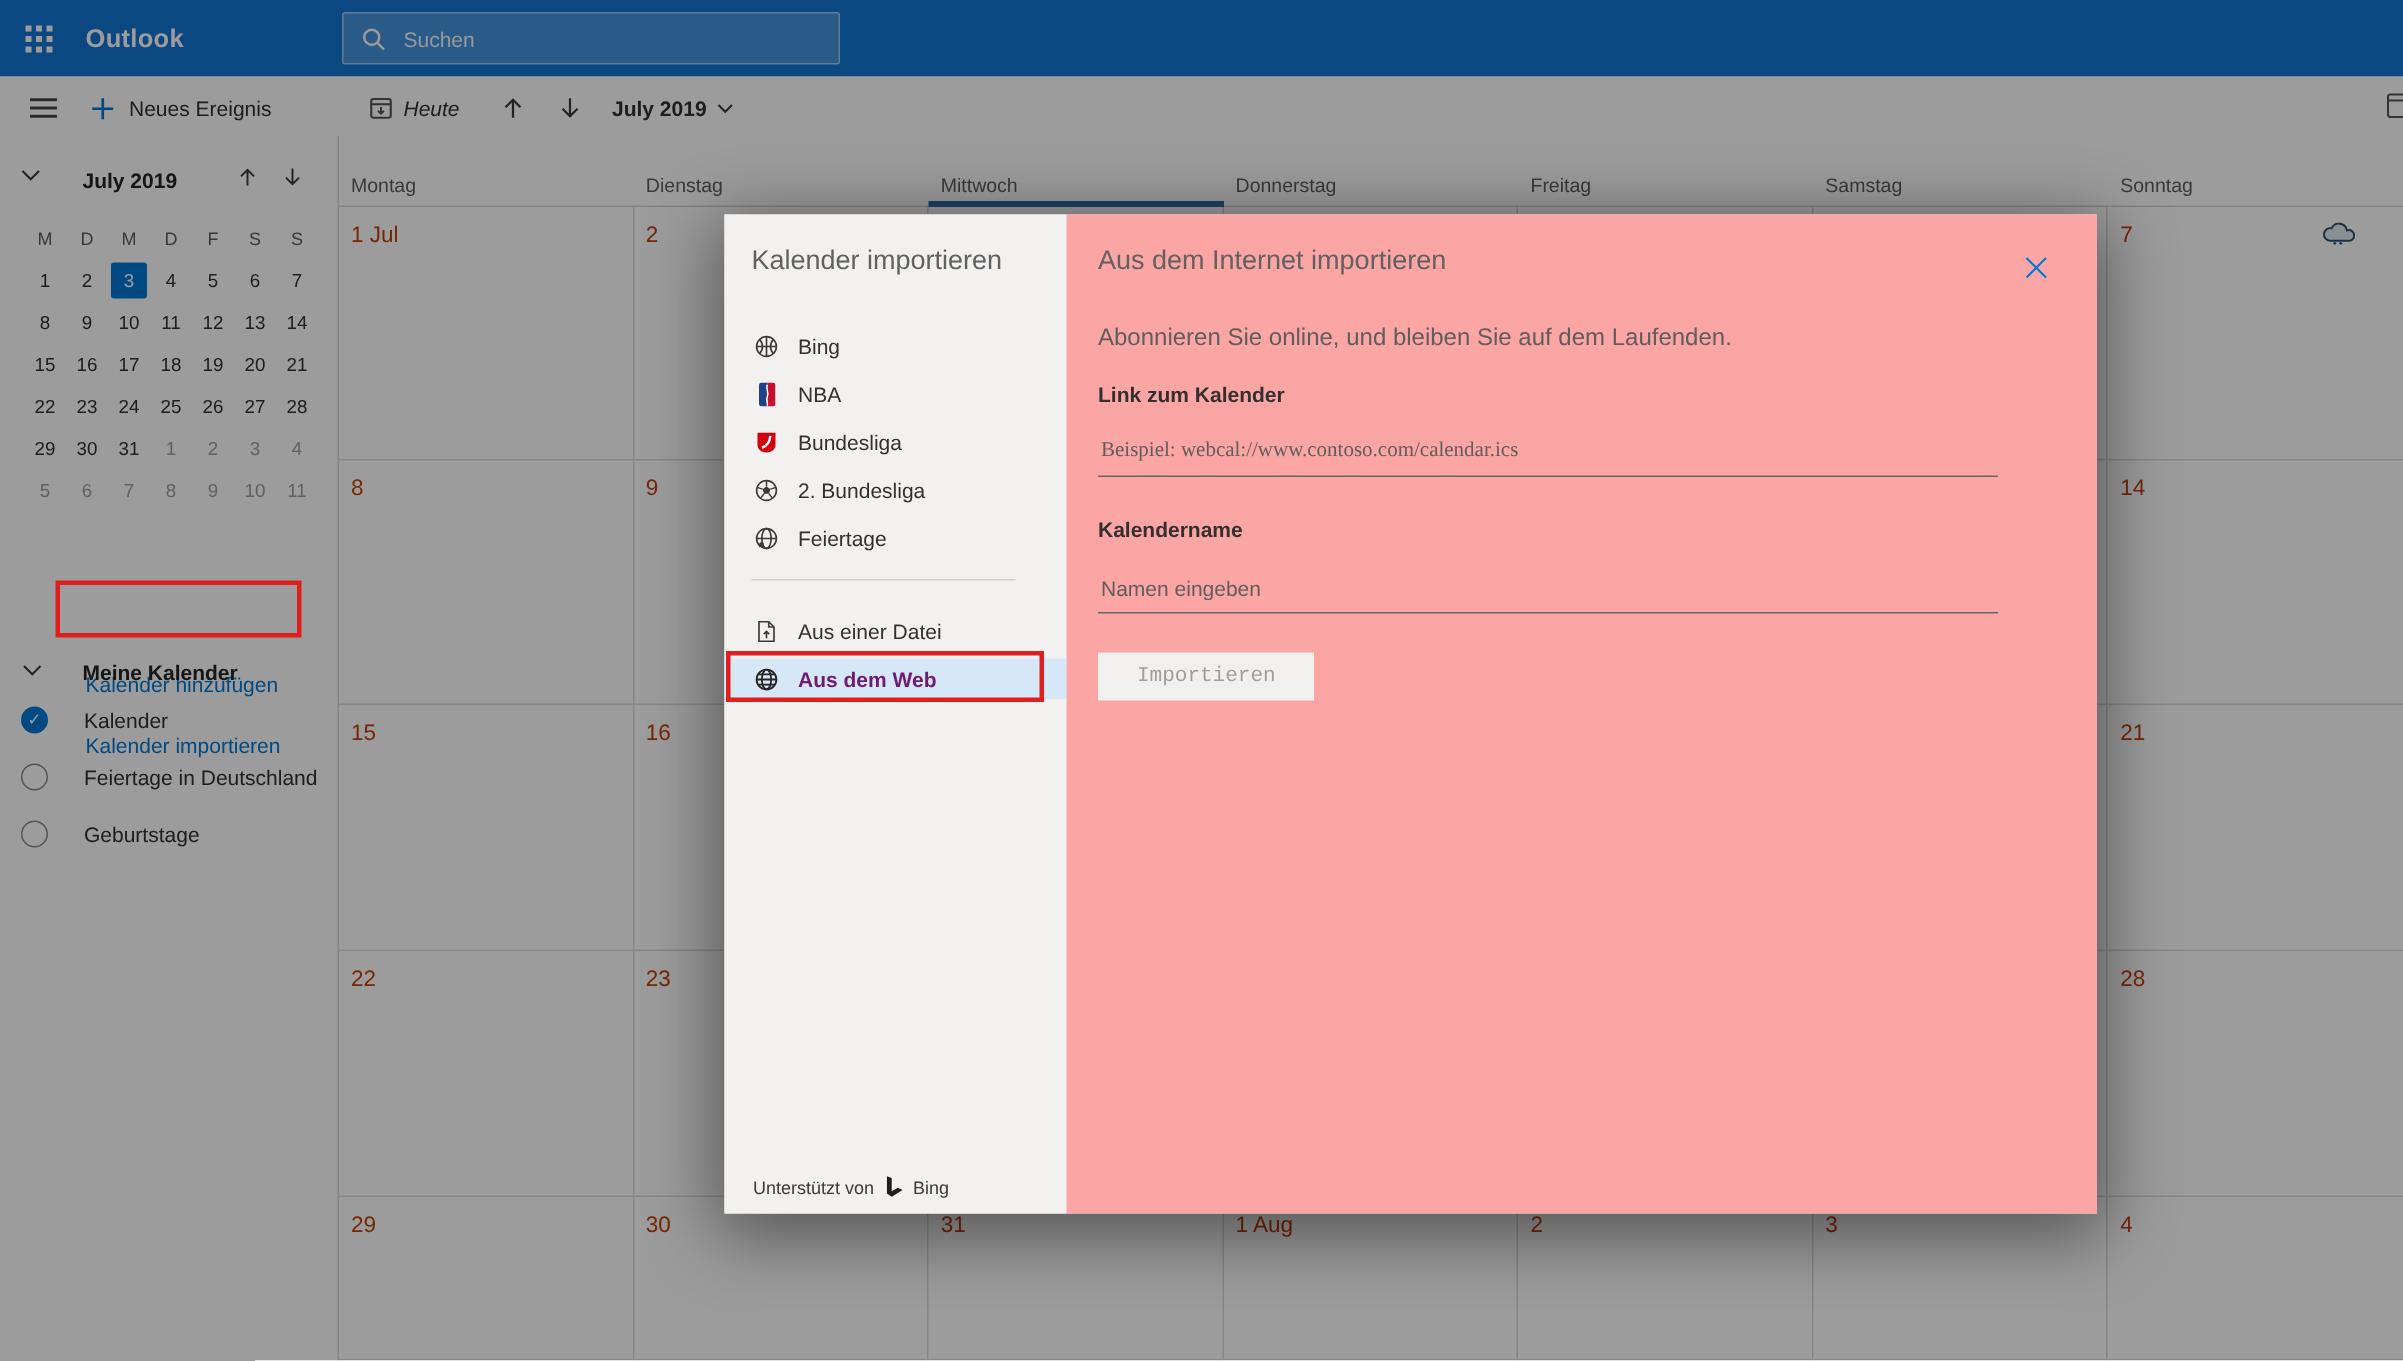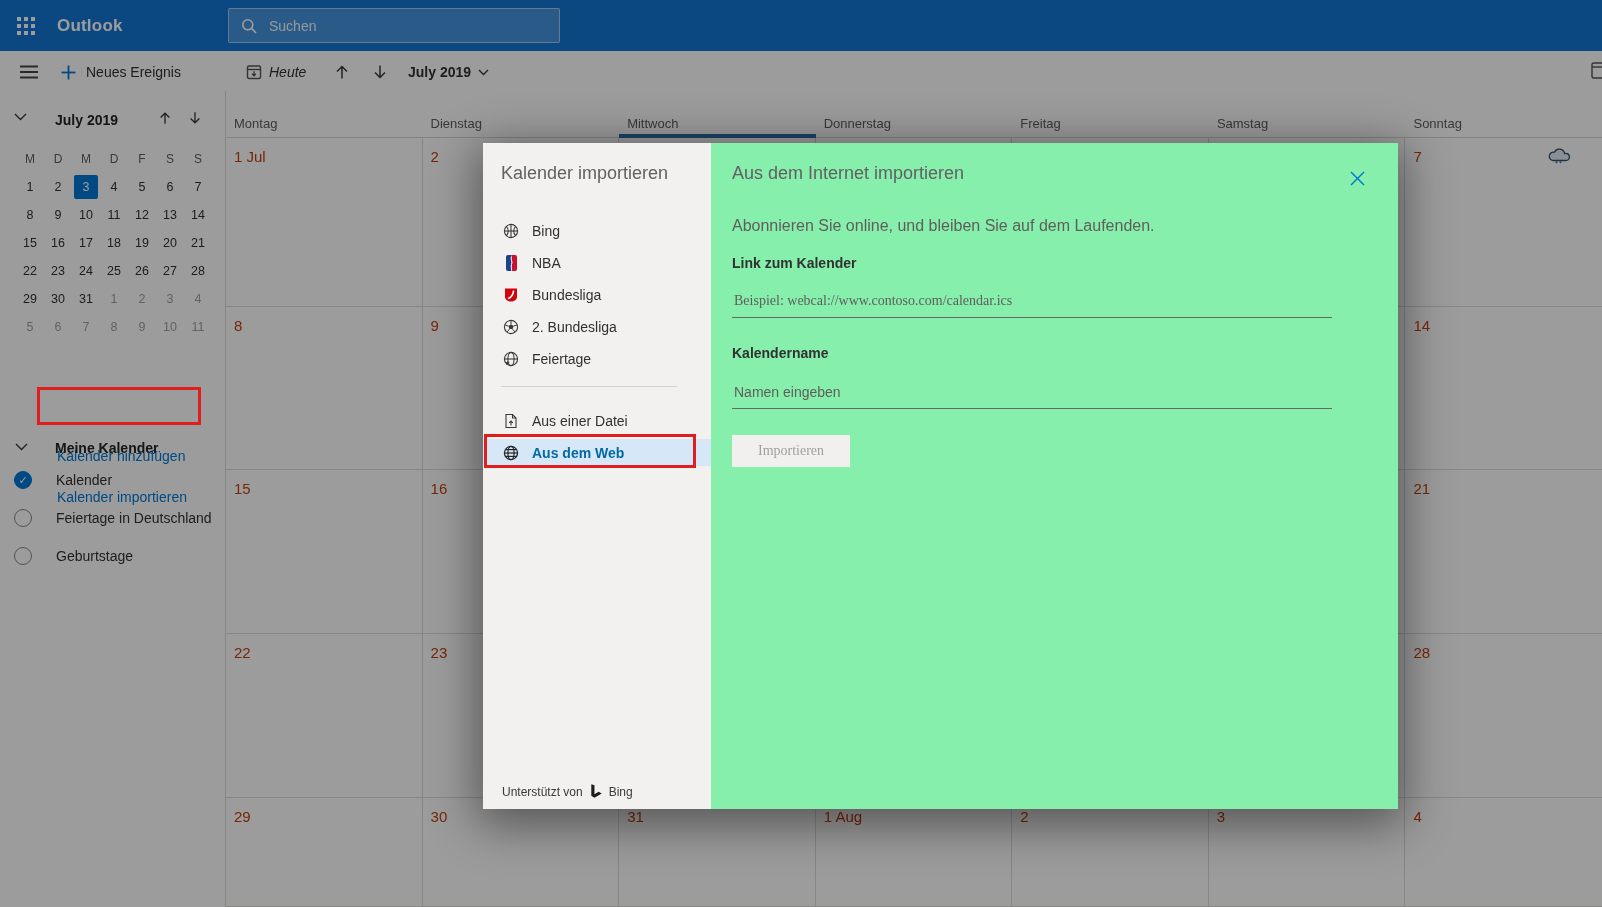--- a/index.html
+++ b/index.html
@@ -61,38 +61,38 @@
   .overlay{position:absolute;inset:0;background:rgba(0,0,0,.39);z-index:40;}
 
   
   .dialog{position:absolute;left:483px;top:143px;width:915px;height:666px;background:#fff;z-index:50;
           display:flex;box-shadow:0 10px 45px 6px rgba(0,0,0,.45);}
   .dnav{width:228px;background:#f2f1f0;position:relative;flex:none;}
   .dnav-title{position:absolute;left:18px;top:20px;font-size:18px;font-weight:300;color:#616161;}
   .dlist1{position:absolute;left:0;top:72px;width:100%;}
   .dlist2{position:absolute;left:0;top:262px;width:100%;}
   .ditem{height:32px;display:flex;align-items:center;gap:13px;padding-left:20px;font-size:14px;color:#323130;cursor:pointer;}
-  .ditem.selected{height:27px;background:#d6e7f8;font-weight:700;color:#0369a1;}
+  .ditem.selected{height:27px;background:#d6e7f8;font-weight:700;color:#701a75;}
   .ditem.selected{margin-top:2px;}
   .ddivider{position:absolute;left:18px;top:243px;width:176px;height:1px;background:#d2d0ce;}
   .dfooter{position:absolute;left:19px;bottom:10px;display:flex;align-items:center;gap:7px;font-size:12px;color:#3b3a39;}
   .icon16{width:16px;height:16px;flex:none;display:inline-flex;align-items:center;justify-content:center;}
 
-  .dpanel{flex:1;position:relative;background:#86efac;}
+  .dpanel{flex:1;position:relative;background:#fca5a5;}
   .dp-title{position:absolute;left:21px;top:20px;font-size:18px;font-weight:300;color:#616161;}
   .dp-close{position:absolute;right:30px;top:24px;width:22px;height:22px;display:flex;align-items:center;justify-content:center;cursor:pointer;background:none;border:none;}
   .dp-sub{position:absolute;left:21px;top:74px;font-size:16px;color:#605e5c;}
   .dp-label1{position:absolute;left:21px;top:112px;font-size:14px;font-weight:700;color:#323130;}
   .dp-input1{position:absolute;left:21px;top:146px;width:600px;font-family:Liberation Serif, serif;}
   .dp-label2{position:absolute;left:21px;top:202px;font-size:14px;font-weight:700;color:#323130;}
   .dp-input2{position:absolute;left:21px;top:237px;width:600px;}
   .uline input{width:100%;border:none;border-bottom:1px solid #696765;outline:none;font-size:14px;color:#323130;padding:4px 2px 8px 2px;font-family:inherit;background:transparent;}
   .uline input::placeholder{color:#605e5c;}
   .dp-import{position:absolute;left:21px;top:292px;background:#f1f0ee;color:#a19f9d;border:none;
-             font-size:14px;font-family:Liberation Serif, serif;padding:8px 26px;cursor:default;}
+             font-size:14px;font-family:Liberation Mono, monospace;padding:8px 26px;cursor:default;}
 
   
   .anno{position:absolute;border:3px solid #e01e1e;z-index:60;pointer-events:none;}
   .anno-sidebar{left:37px;top:387px;width:164px;height:38px;}
   .anno-web{left:484px;top:434px;width:212px;height:34px;}
 
   svg{display:block;}
 </style>
 </head>
 <body>

